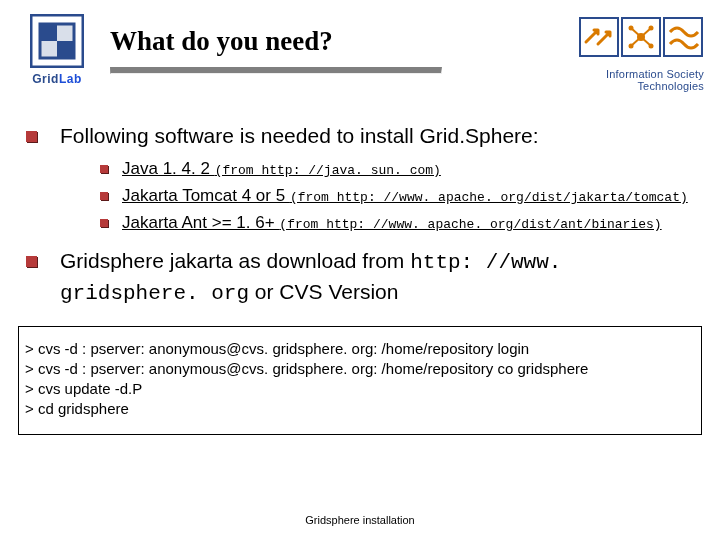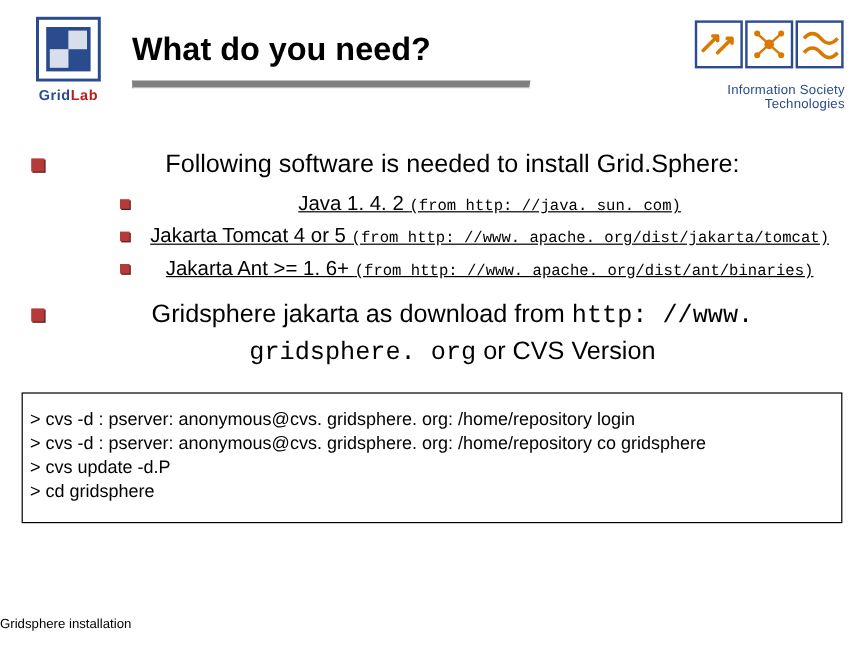--- a/index.html
+++ b/index.html
@@ -29,22 +29,22 @@
     text-align: center;
   }
   .logo-gridlab svg { display: block; margin: 0 auto; }
   .logo-gridlab-text {
     font-size: 12px;
     font-weight: bold;
     margin-top: 4px;
     letter-spacing: 0.5px;
   }
   .gl-grid { color:#2a4b8d; }
-  .gl-lab  { color:#b91c1c; }
-  .title-block { flex: 1; padding-top: 12px; }
+  .gl-lab  { color:#1d4ed8; }
+  .title-block { flex: 1; padding-top: 12px; font-family: Liberation Serif, serif; }
   .title {
     font-size: 27px;
     font-weight: bold;
     margin: 0 0 10px 0;
   }
   .title-rule {
     border-top: 6px solid #7f7f7f;
     width: 330px;
     margin: 0;
   }
@@ -66,21 +66,20 @@
   }
   ul.top {
     list-style: none;
     padding: 0;
     margin: 0;
   }
   ul.top > li {
     position: relative;
     padding-left: 34px;
     margin-bottom: 12px;
-    text-align: center;
   }
   ul.top > li::before {
     content: "";
     position: absolute;
     left: 0; top: 9px;
     width: 11px; height: 11px;
     background: #b63a3a;
     box-shadow: 1px 1px 0 #5b1a1a;
   }
   ul.sub {
@@ -115,20 +114,21 @@
     padding: 10px 6px 14px 6px;
     font-size: 15px;
     font-family: Arial, Helvetica, sans-serif;
   }
   .codebox div { margin: 3px 0; }
   .footer {
     position: absolute;
     bottom: 14px;
     left: 0;
     width: 100%;
+    text-align: center;
     font-size: 11px;
     color: #000;
   }
 </style>
 </head>
 <body>
 
 <div class="slide">
 
   <div class="header">

